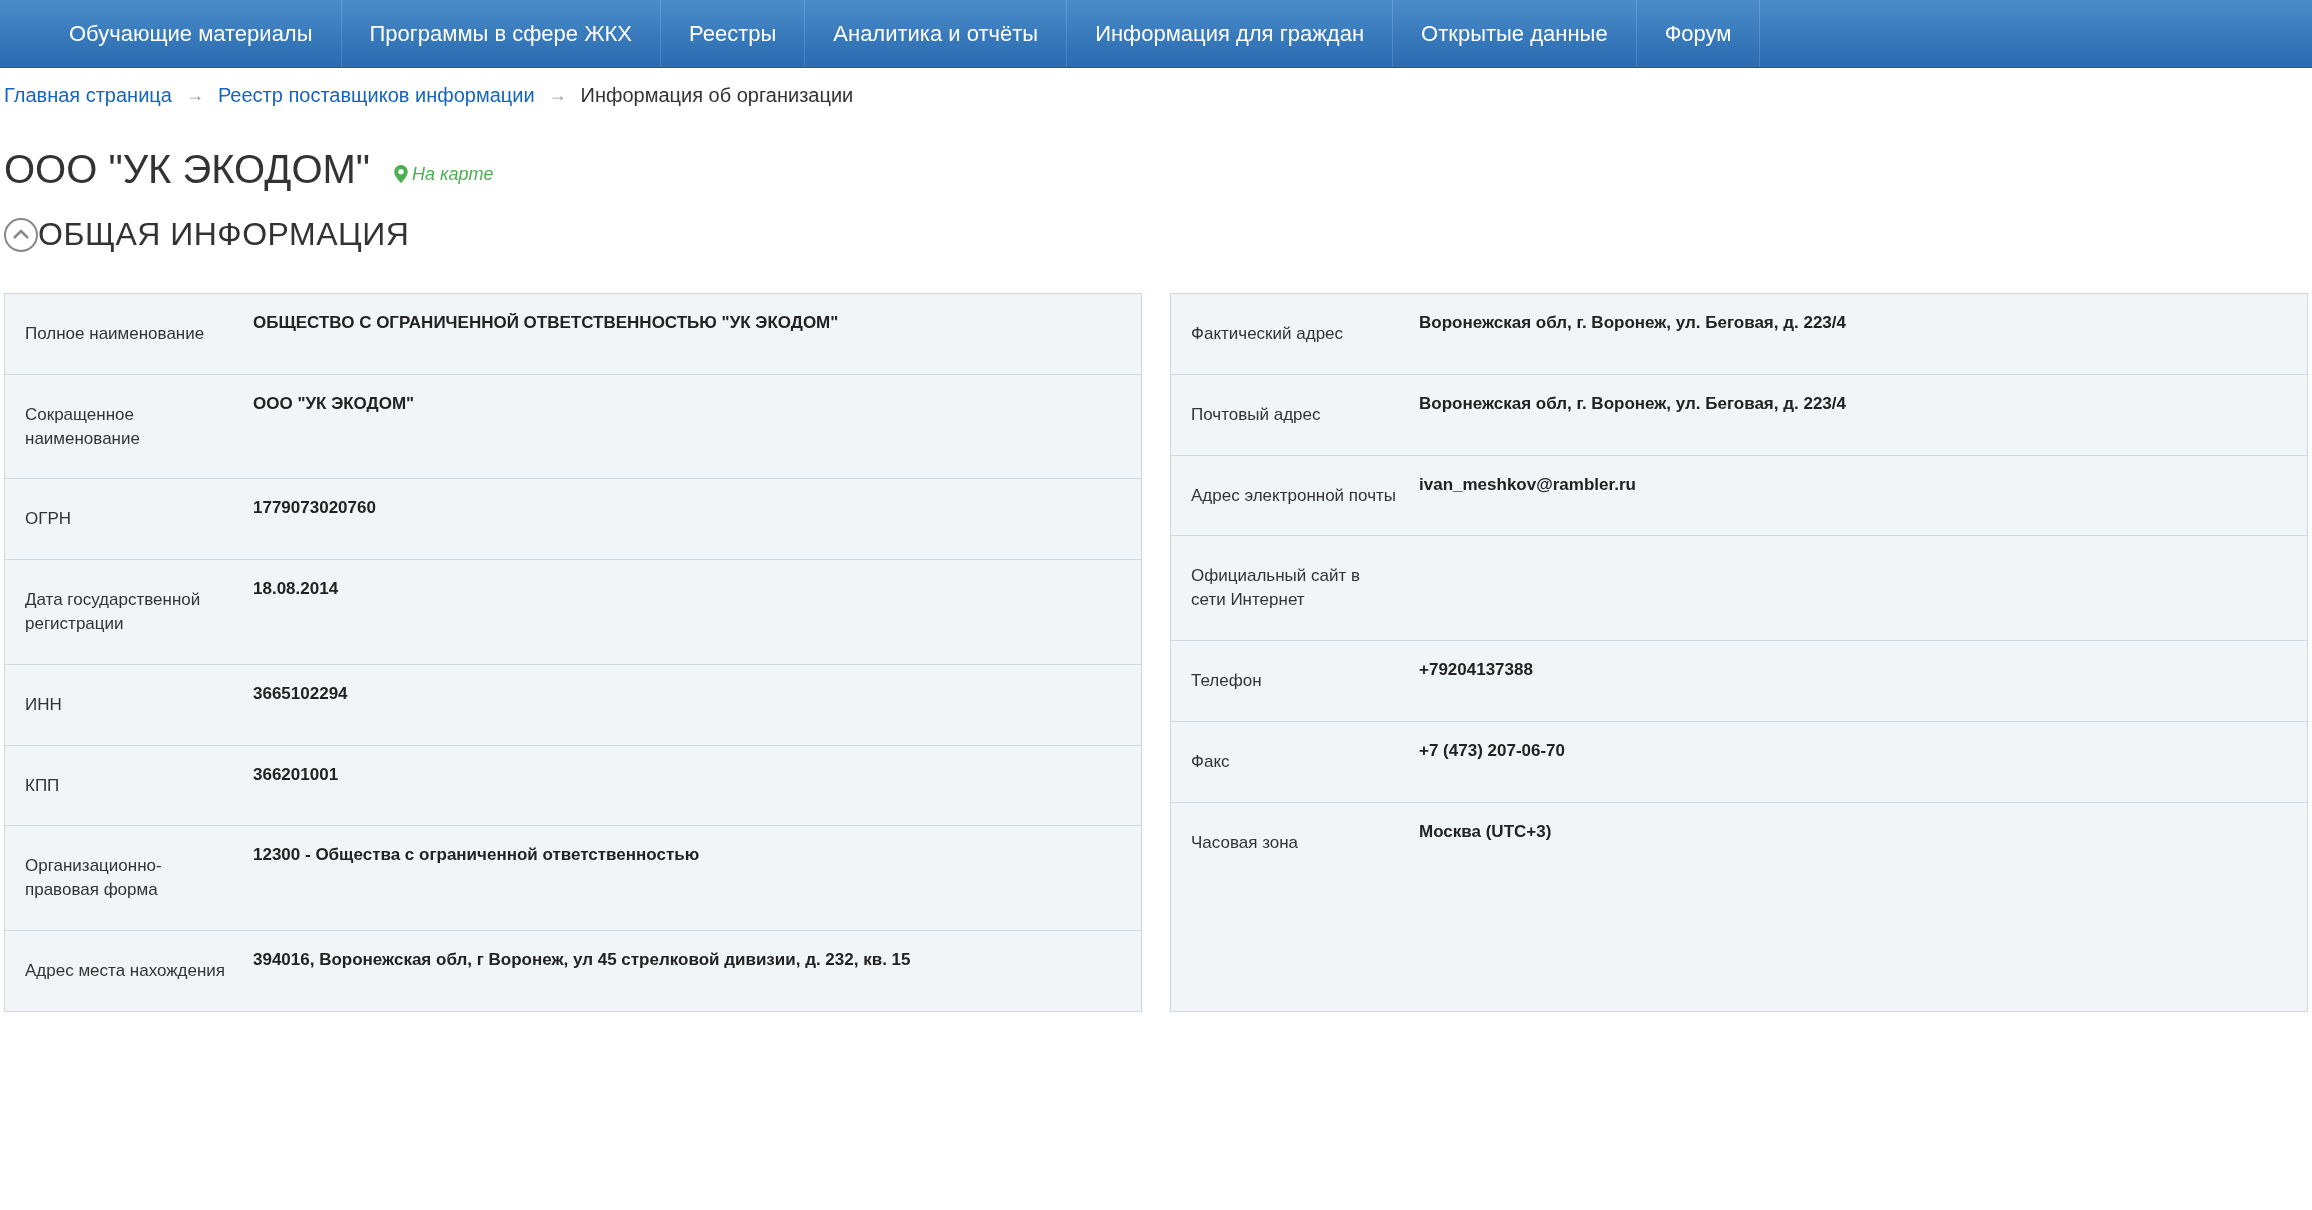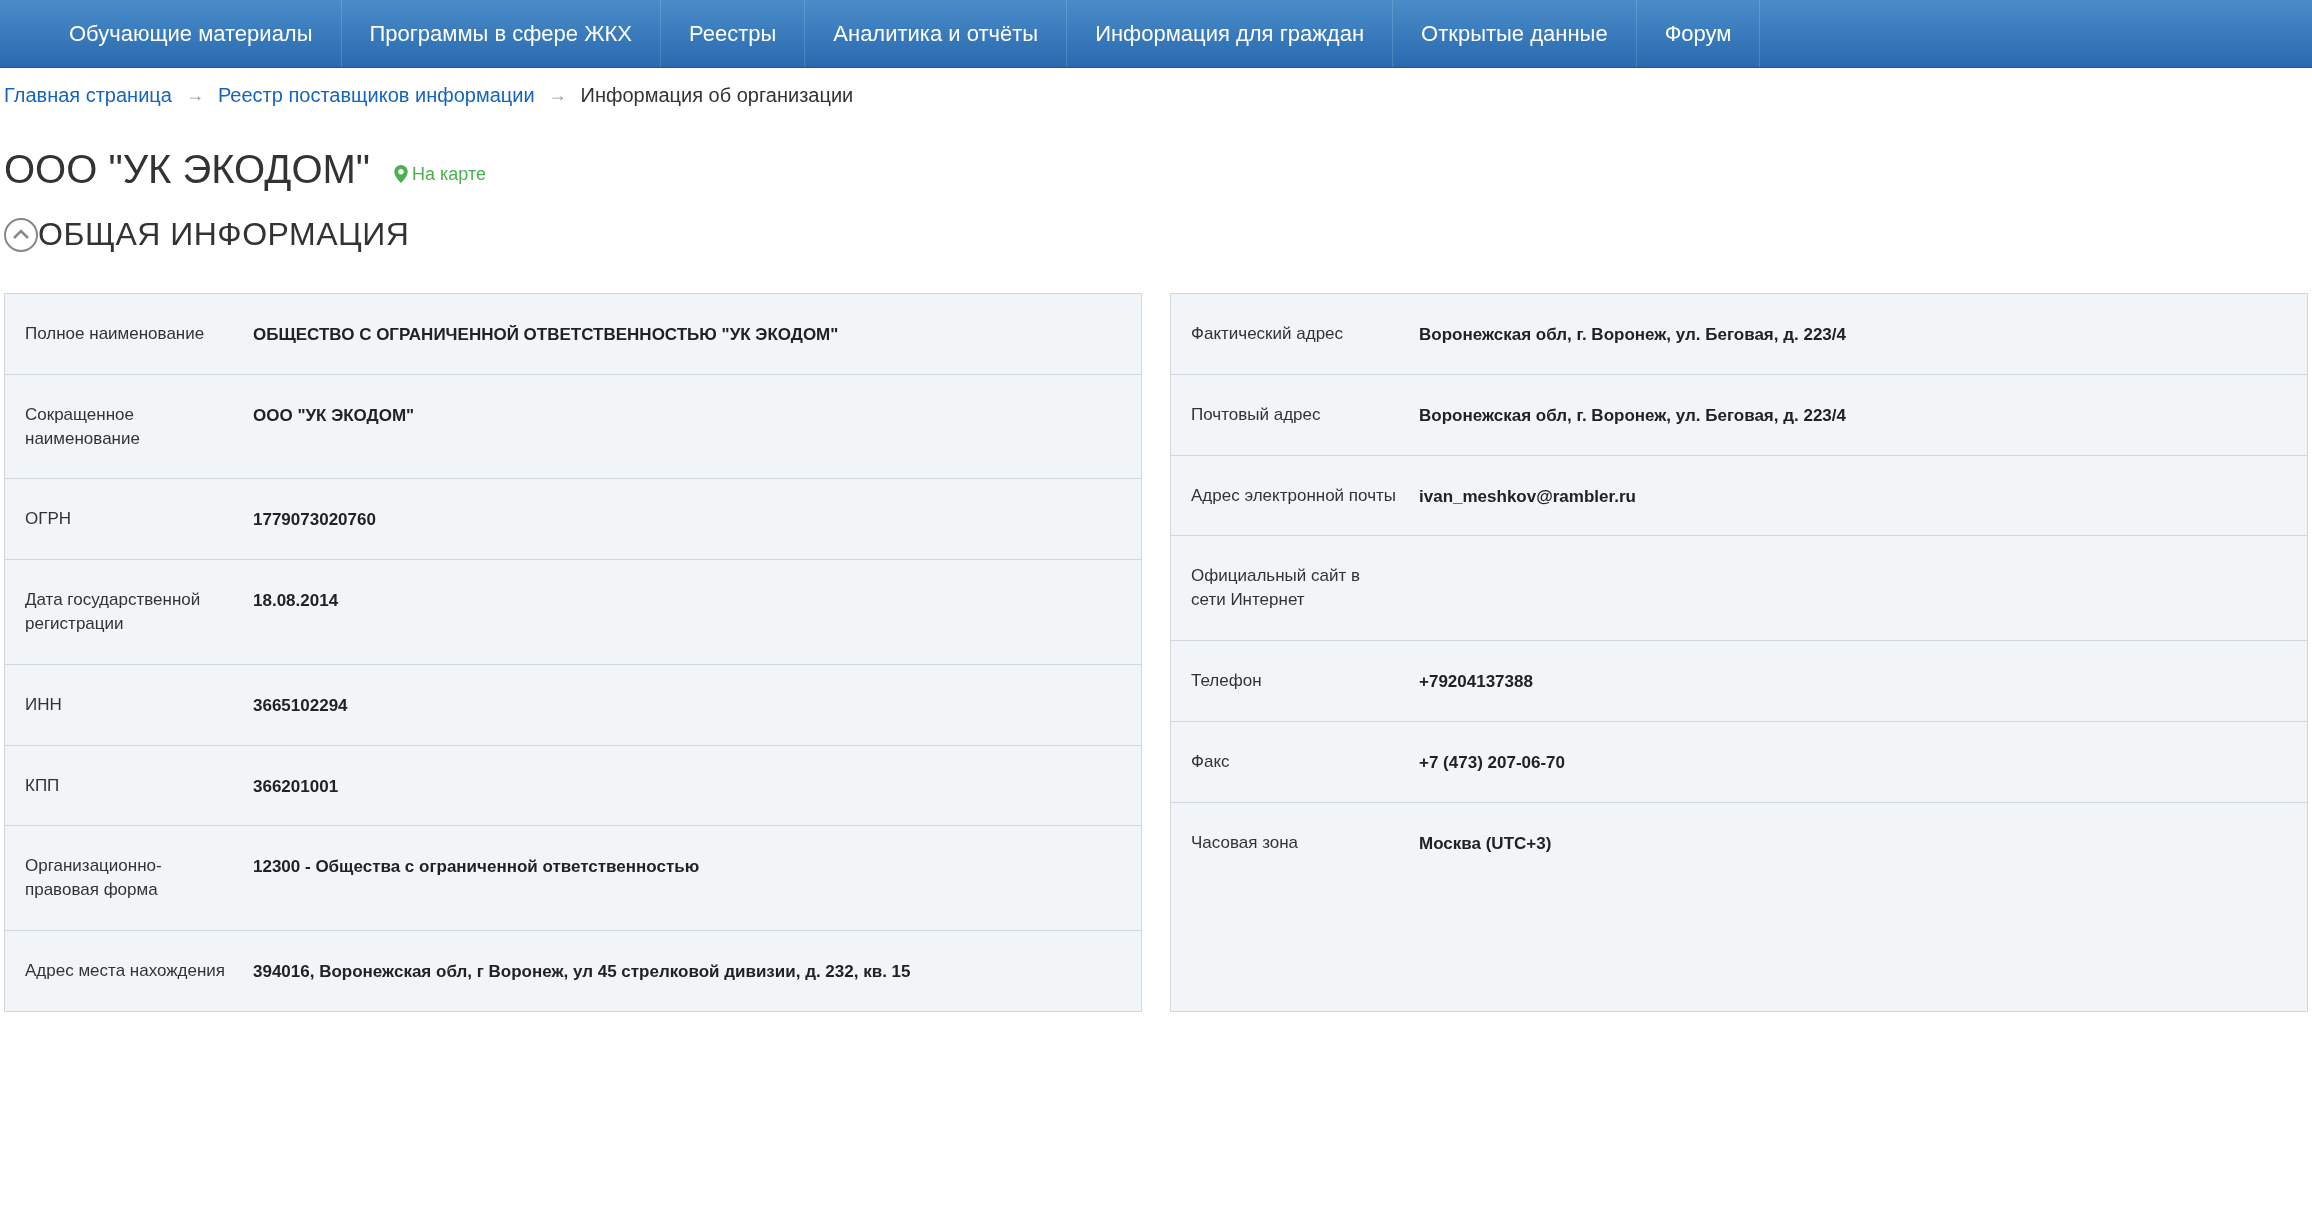--- a/index.html
+++ b/index.html
@@ -48,20 +48,21 @@
       font-weight: 400;
       color: #333;
     }
     .map-link {
       color: #4caf50;
       font-size: 18px;
       cursor: pointer;
       display: inline-flex;
       align-items: center;
       gap: 4px;
+      font-style: italic;
     }
     .map-link svg { width: 14px; height: 18px; }
     .section-header {
       display: flex;
       align-items: center;
       gap: 0;
       padding: 24px 4px 0 4px;
     }
     .collapse-btn {
       width: 34px;
@@ -104,21 +105,20 @@
       color: #333;
       line-height: 1.4;
     }
     .info-value {
       flex: 1;
       padding: 16px 14px 16px 0;
       font-size: 17px;
       font-weight: bold;
       color: #222;
       line-height: 1.5;
-      margin-top: 12px;
     }
   </style>
 </head>
 <body>
 
 <nav class="topnav">
   <div class="topnav-item">Обучающие материалы</div>
   <div class="topnav-item">Программы в сфере ЖКХ</div>
   <div class="topnav-item">Реестры</div>
   <div class="topnav-item">Аналитика и отчёты</div>

